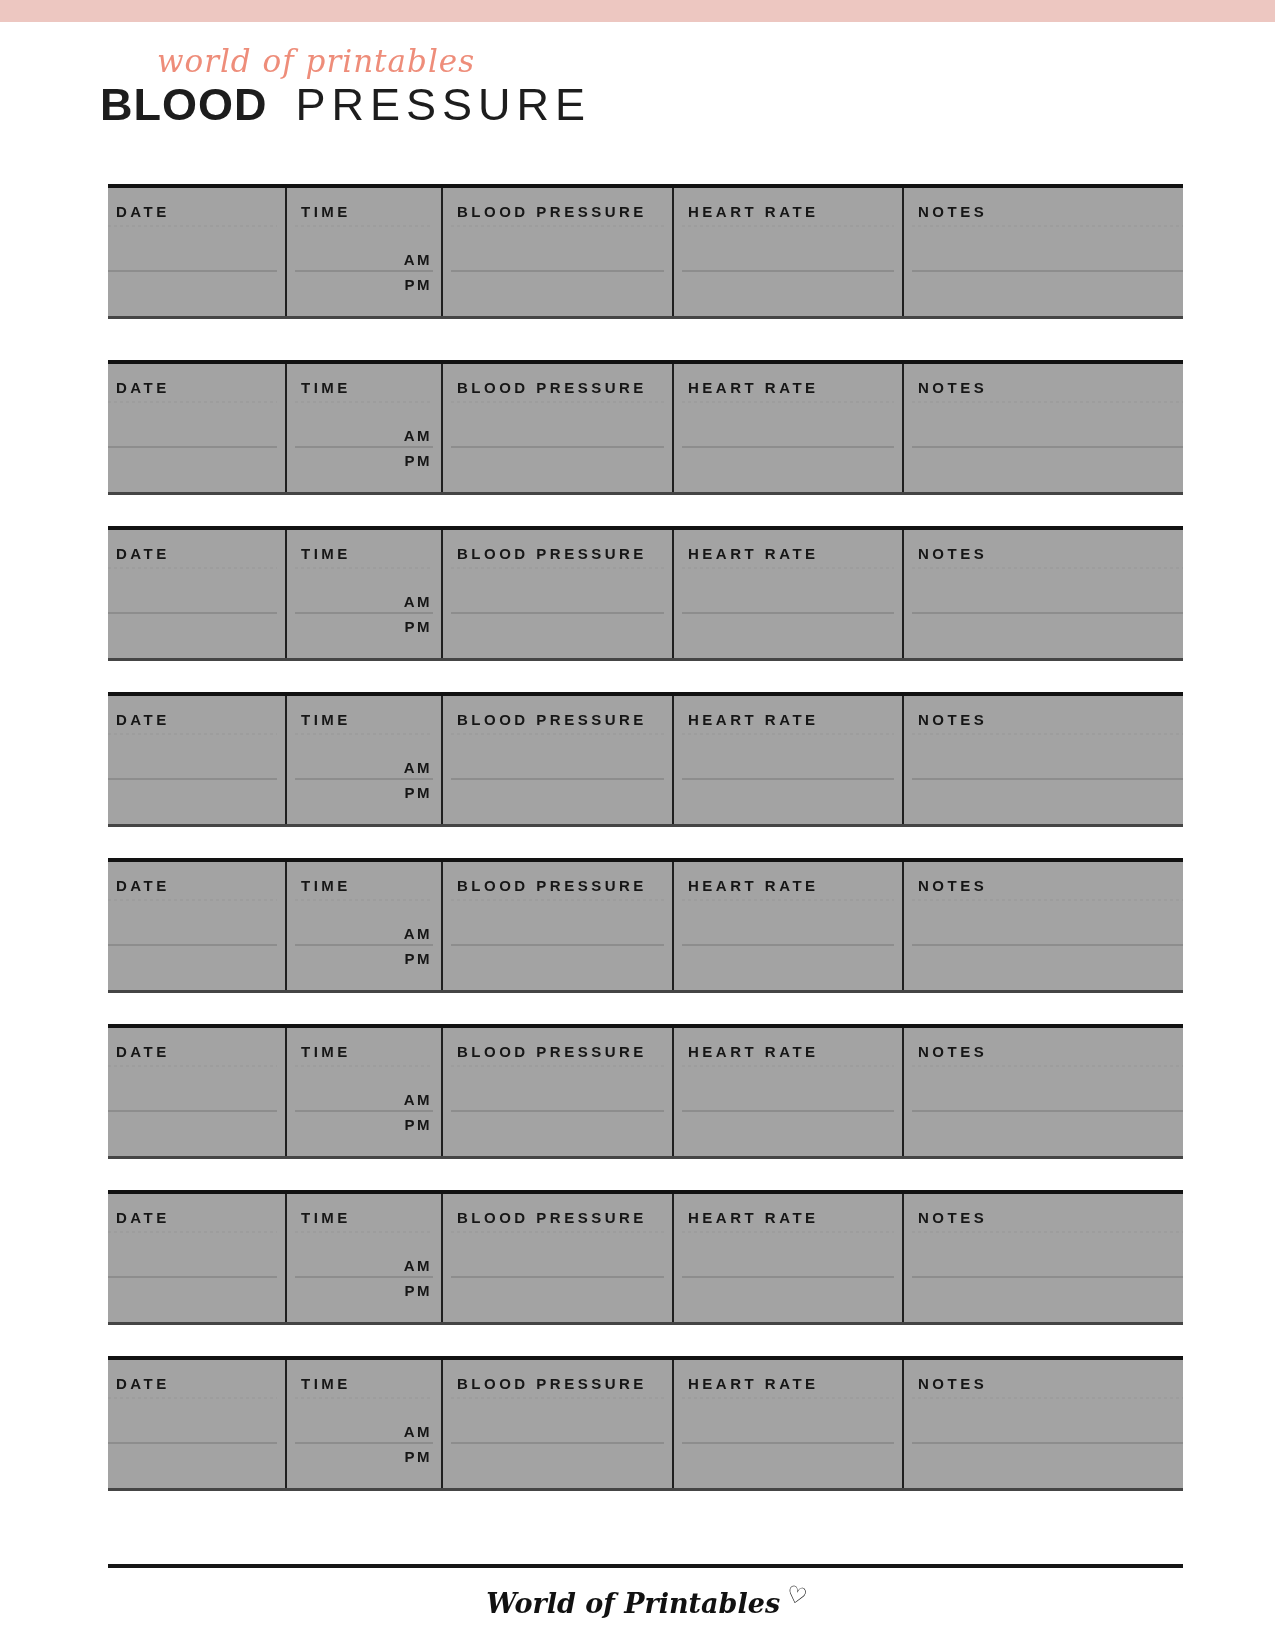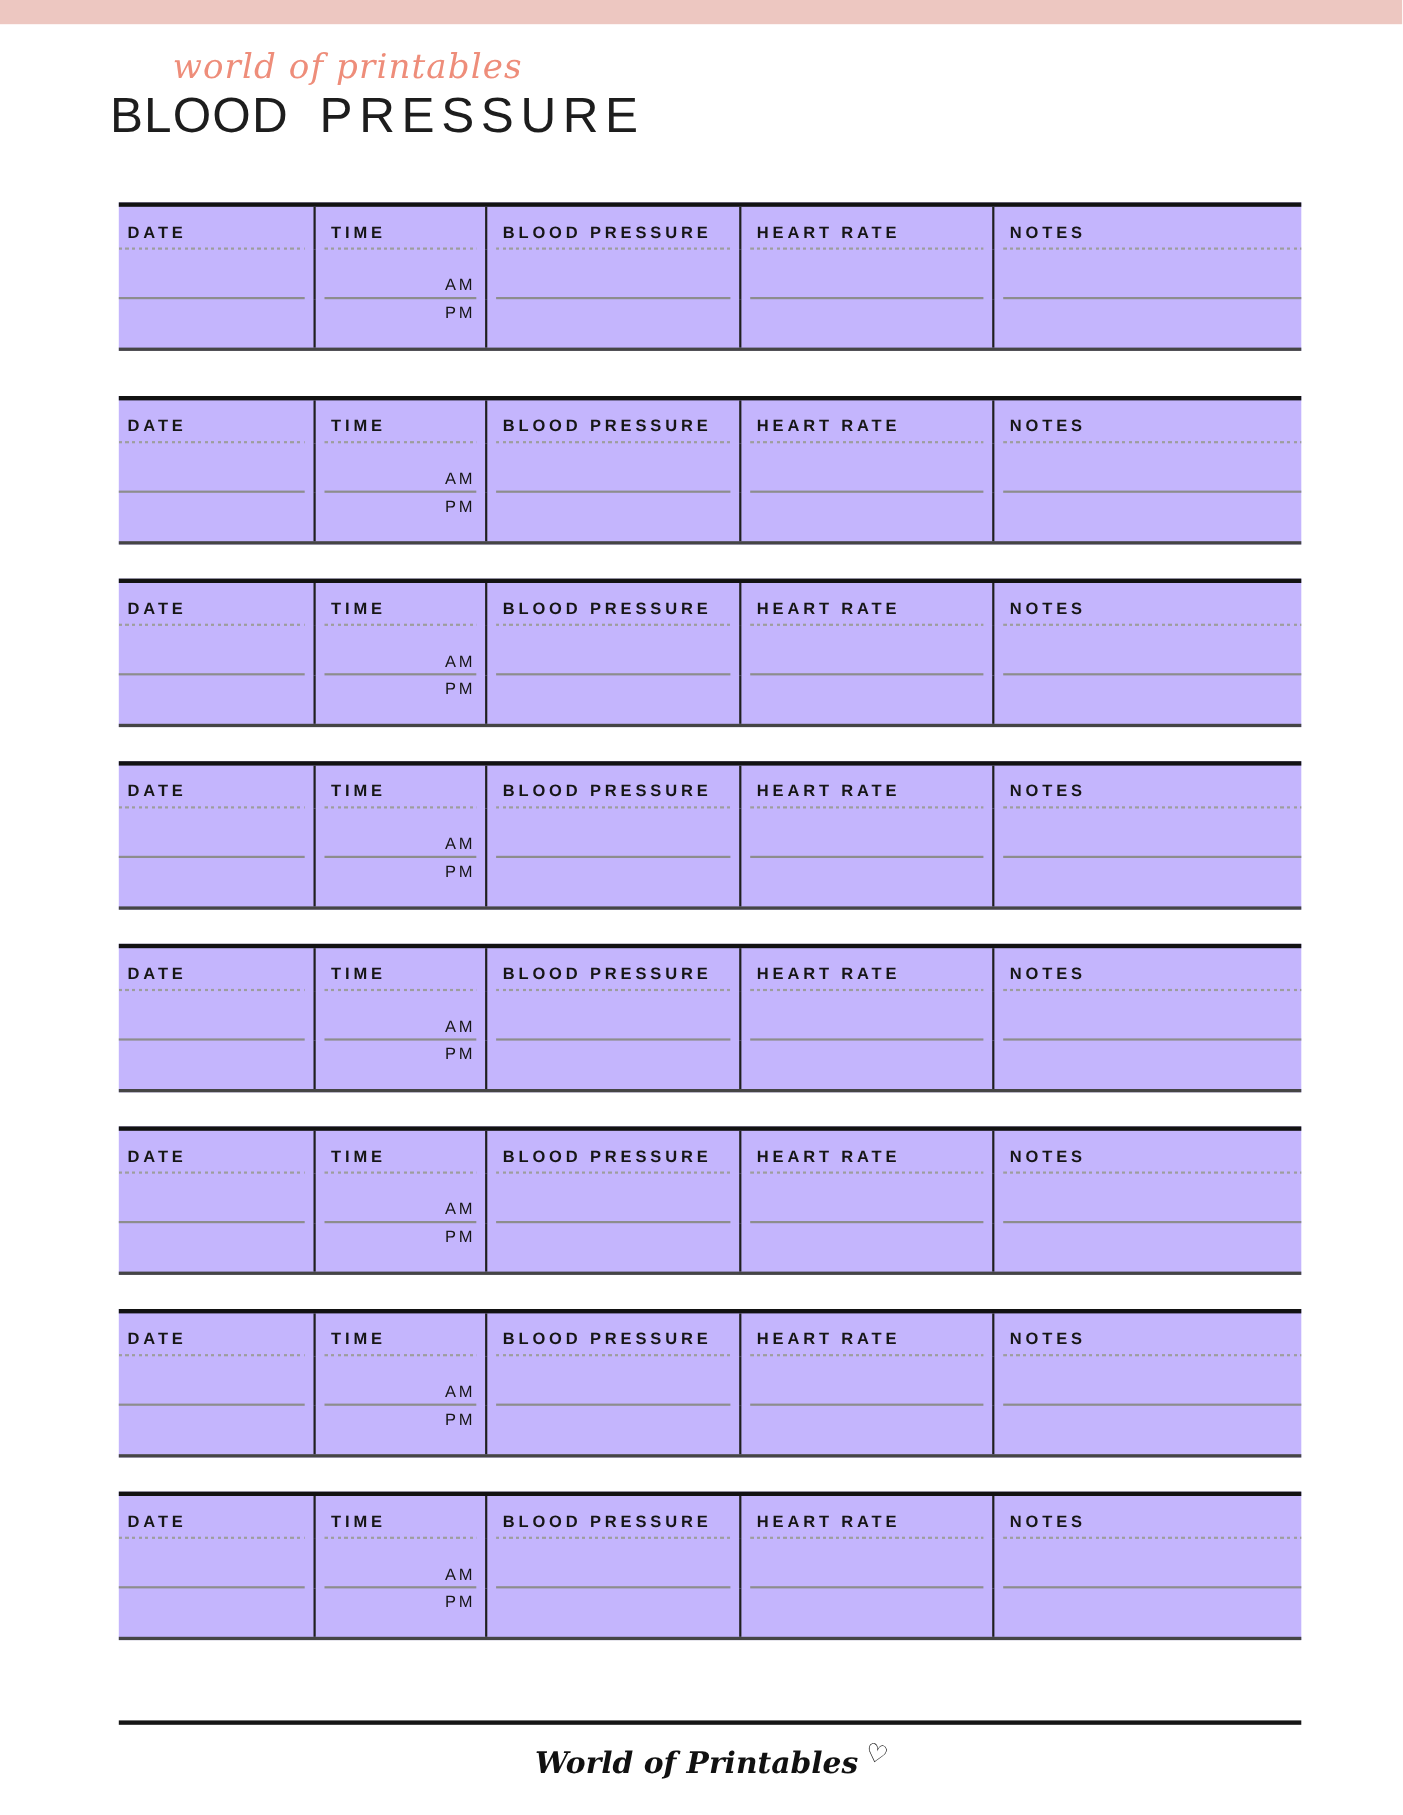--- a/index.html
+++ b/index.html
@@ -50,35 +50,35 @@
     white-space: nowrap;
   }
   .title {
     margin-top: 2px;
     font-size: 45px;
     line-height: 1;
     font-weight: 400;
     white-space: nowrap;
     color: var(--ink);
   }
-  .title .w-bold { font-weight: 400; letter-spacing: 1px; }
+  .title .w-bold { font-weight: 700; letter-spacing: 1px; }
   .title .w-light { font-weight: 400; letter-spacing: 6px; margin-left: 28px; }
 
   
   #blocks {
     position: absolute;
     top: 184px;
     left: 108px;
     width: 1075px;
   }
   .block {
     border-top: 4px solid #121212;
     border-bottom: 3px solid #454545;
     margin-bottom: 31px;
-    background: #c4b5fd;
+    background: #a3a3a3;
   }
   .block.first-gap { margin-bottom: 41px; }
 
   .row {
     display: grid;
     grid-template-columns: 177px 156px 231px 230px 281px;
   }
   .cell { position: relative; }
   .cell + .cell { border-left: 2px solid #1f1f1f; }
 
@@ -96,21 +96,21 @@
   .col-label {
     font-size: 15px;
     font-weight: 700;
     letter-spacing: 3.5px;
     line-height: 1;
     color: #161616;
   }
 
   .ampm {
     font-size: 15px;
-    font-weight: 400;
+    font-weight: 700;
     letter-spacing: 2.5px;
     line-height: 1;
     color: #161616;
     margin-left: 34px;
   }
   .am .cell.c2, .pm .cell.c2 {
     display: flex;
     justify-content: flex-end;
     align-items: flex-end;
     padding-right: 9px;

